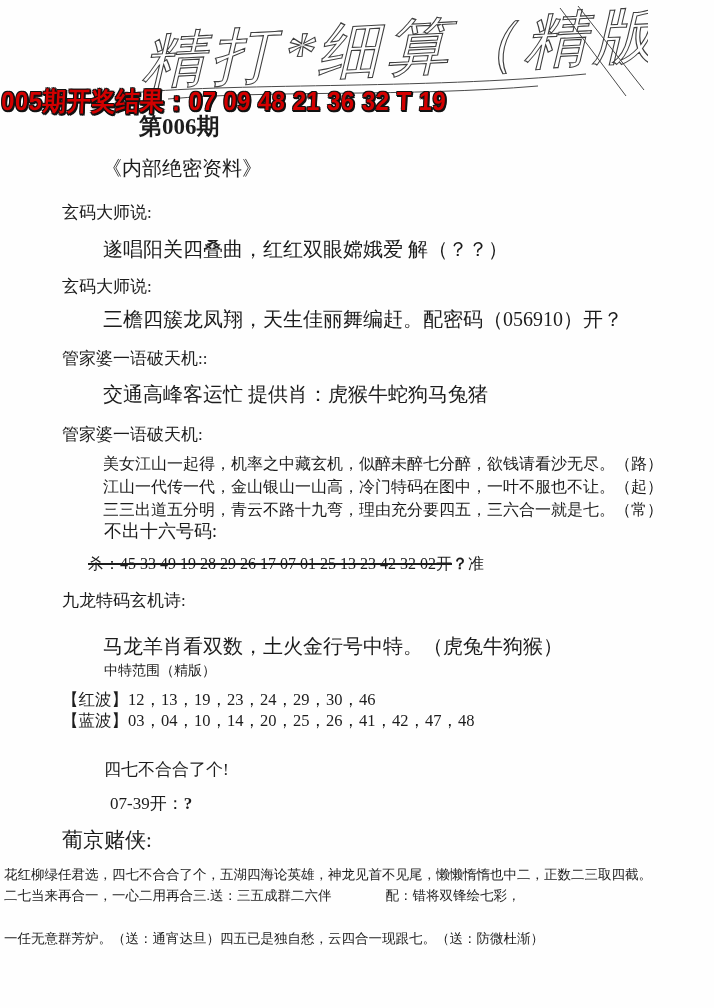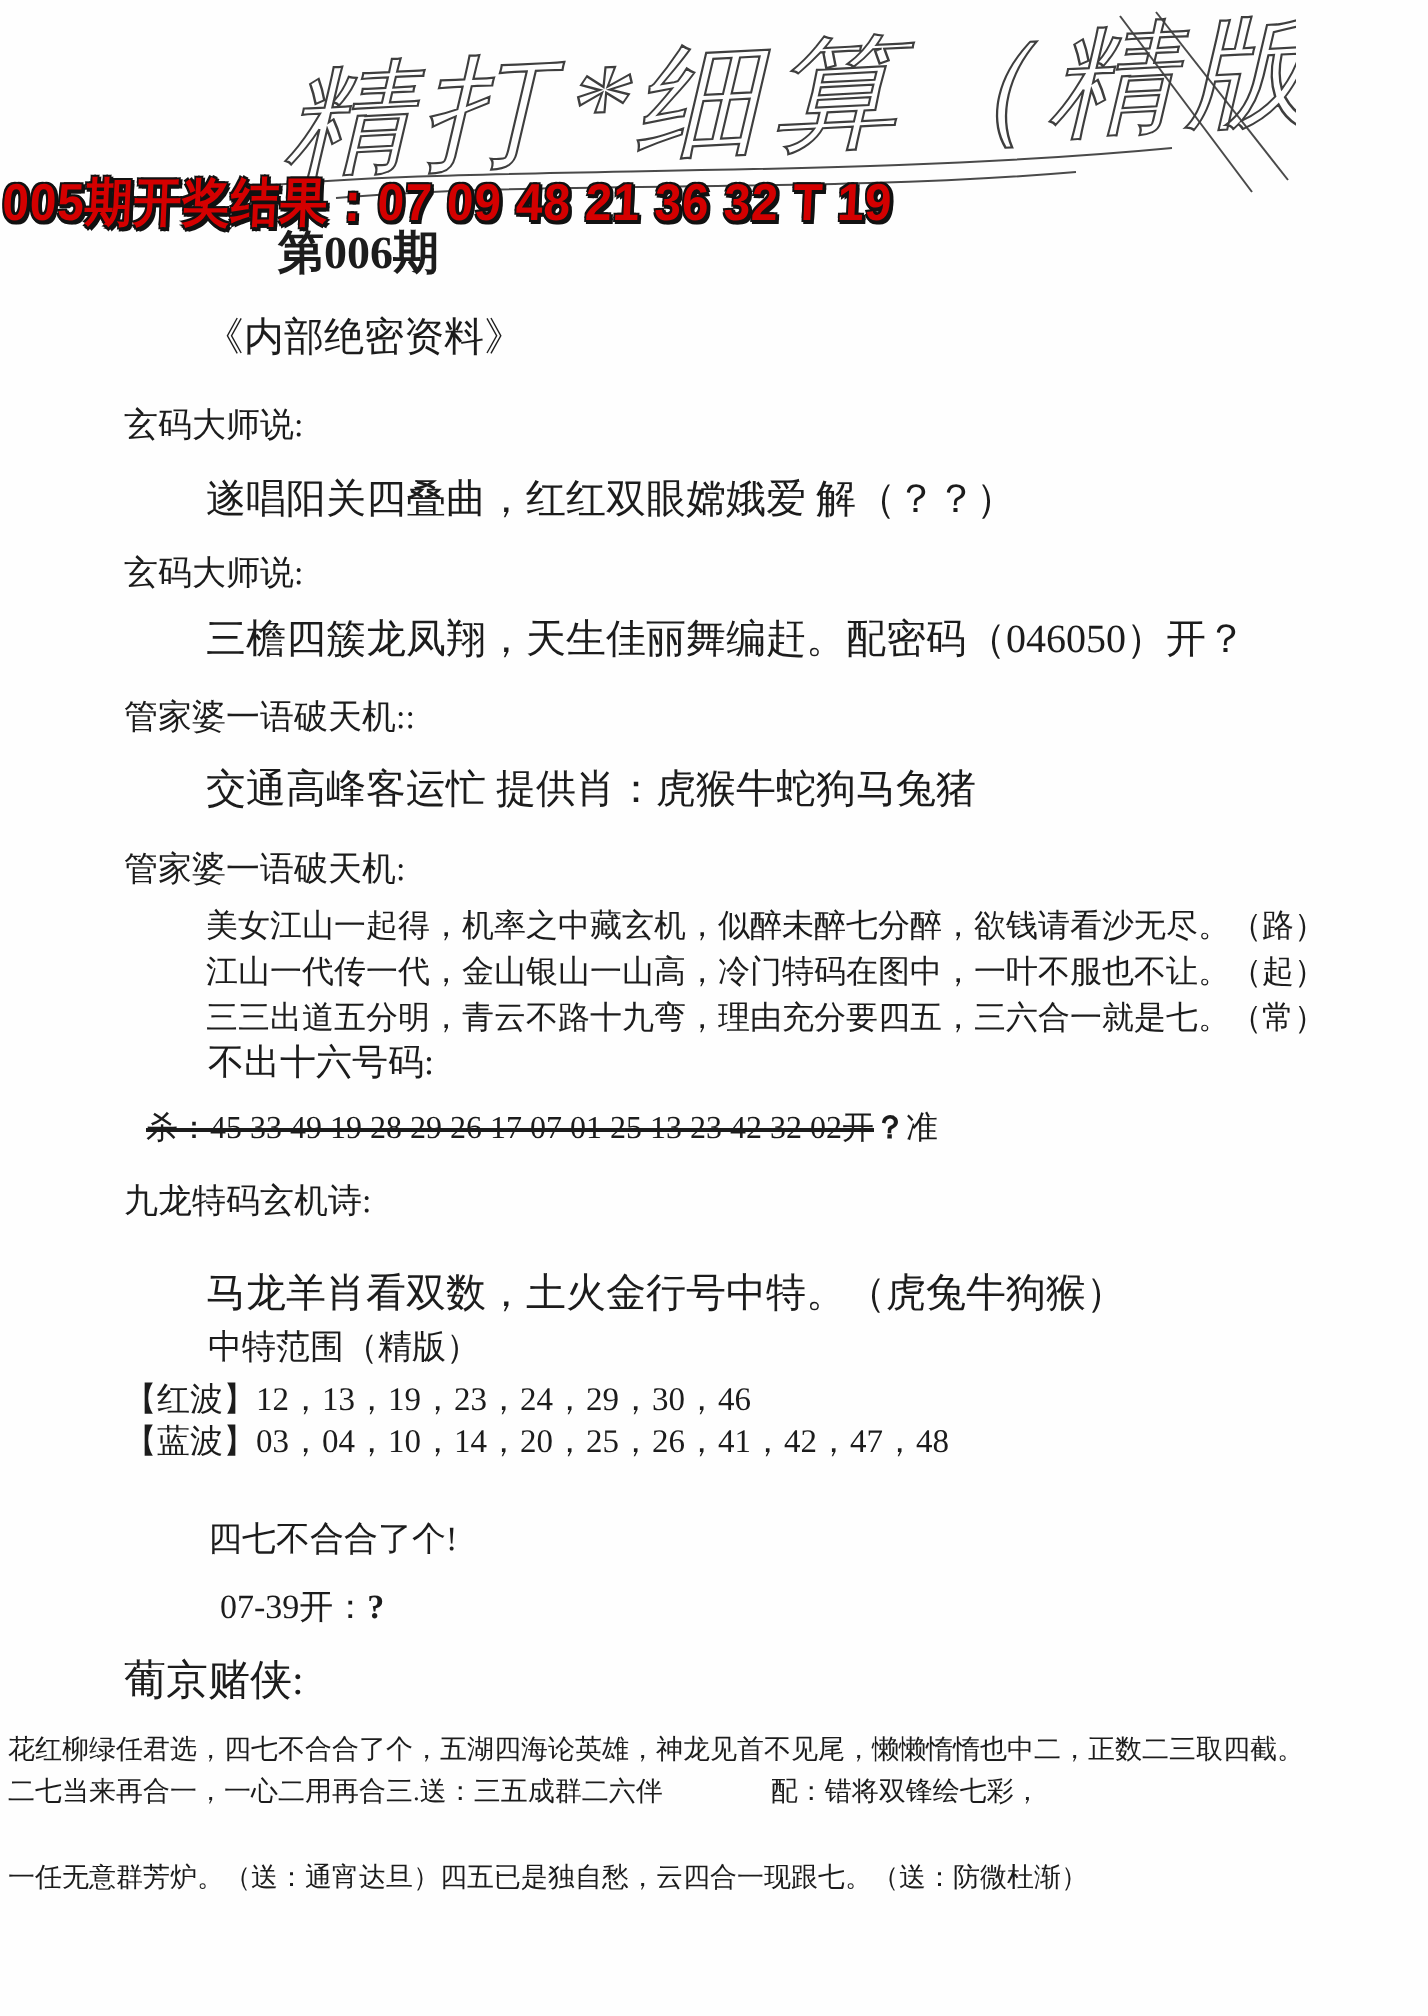--- a/index.html
+++ b/index.html
@@ -22,24 +22,24 @@
     color:#d40000;letter-spacing:0.5px;
     transform:scaleX(.92) skewX(-3deg);transform-origin:0 0;
     text-shadow:2px 2px 0 #111,-1px -1px 0 #111,1px -1px 0 #111,-1px 1px 0 #111,2px 0 0 #111,0 2px 0 #111;
   }
   .issue{left:139px;top:111px;font-size:23px;font-weight:bold;}
   .doc-title{left:102px;top:155px;font-size:20px;}
   .sec-label{left:62px;font-size:17px;}
   .content{left:103px;font-size:20px;}
   .poem{left:103px;font-size:16px;line-height:23px;white-space:nowrap;position:absolute;}
   .subnote{left:104px;top:519px;font-size:18px;}
-  .kill{left:73px;top:554px;font-size:16px;}
+  .kill{left:88px;top:554px;font-size:16px;}
   .kill .struck{text-decoration:line-through;text-decoration-thickness:1.5px;}
   .kill .q{font-weight:bold;}
-  .range-title{left:104px;top:662px;font-size:17px;}
+  .range-title{left:104px;top:662px;font-size:14px;}
   .wave{left:62px;font-size:16.5px;}
   .bxj{left:104px;top:758px;font-size:17px;}
   .rng{left:110px;top:792px;font-size:17px;}
   .rng .q{font-weight:bold;}
   .pj-label{left:62px;top:826px;font-size:21px;}
   .small-line{left:4px;font-size:13.5px;font-family:"Liberation Serif",serif;}
 </style>
 </head>
 <body>
 
@@ -58,21 +58,21 @@
   <div class="abs result">005期开奖结果：07 09 48 21 36 32 T 19</div>
 
   <div class="abs issue">第006期</div>
 
   <div class="abs doc-title">《内部绝密资料》</div>
 
   <div class="abs sec-label" style="top:201px">玄码大师说:</div>
   <div class="abs content" style="top:236px">遂唱阳关四叠曲，红红双眼嫦娥爱 解（？？）</div>
 
   <div class="abs sec-label" style="top:275px">玄码大师说:</div>
-  <div class="abs content" style="top:306px">三檐四簇龙凤翔，天生佳丽舞编赶。配密码（046050）开？</div>
+  <div class="abs content" style="top:306px">三檐四簇龙凤翔，天生佳丽舞编赶。配密码（056910）开？</div>
 
   <div class="abs sec-label" style="top:347px">管家婆一语破天机::</div>
   <div class="abs content" style="top:381px">交通高峰客运忙 提供肖：虎猴牛蛇狗马兔猪</div>
 
   <div class="abs sec-label" style="top:423px">管家婆一语破天机:</div>
   <div class="poem" style="top:452px">美女江山一起得，机率之中藏玄机，似醉未醉七分醉，欲钱请看沙无尽。（路）</div>
   <div class="poem" style="top:475px">江山一代传一代，金山银山一山高，冷门特码在图中，一叶不服也不让。（起）</div>
   <div class="poem" style="top:498px">三三出道五分明，青云不路十九弯，理由充分要四五，三六合一就是七。（常）</div>
   <div class="abs subnote">不出十六号码:</div>
 

